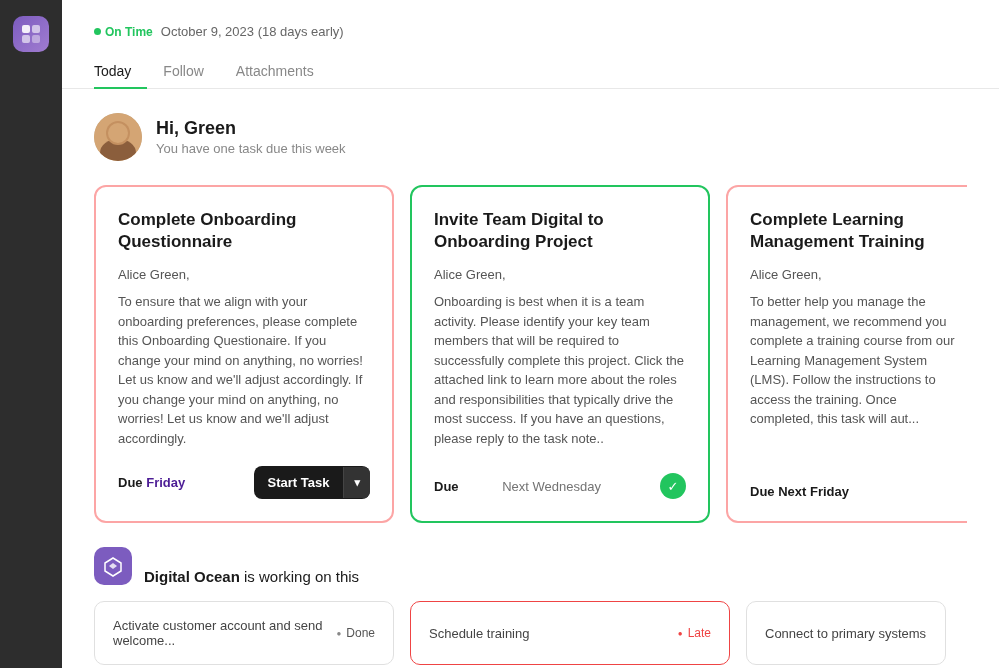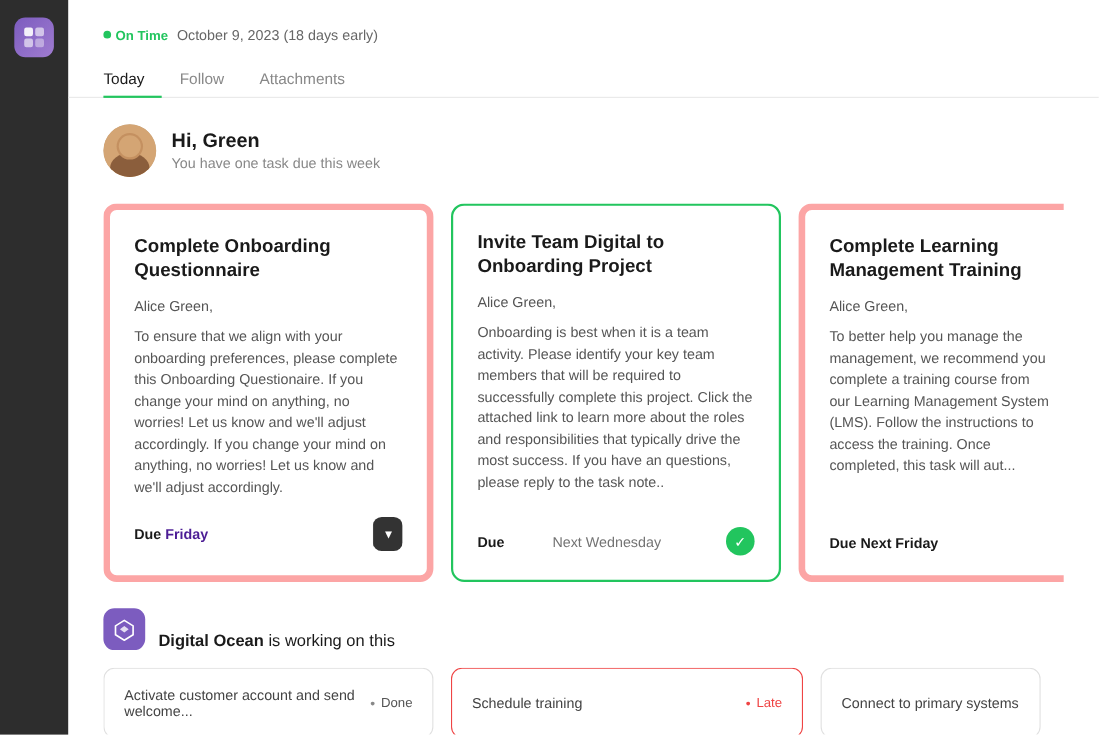--- a/index.html
+++ b/index.html
@@ -161,21 +161,21 @@
 
     
     .cards-row {
       display: flex;
       gap: 16px;
       margin-bottom: 24px;
       overflow: hidden;
     }
     .card {
       background: #fff;
-      border: 6px solid #fca5a5;
+      border: 2px solid #fca5a5;
       border-radius: 12px;
       padding: 22px;
       flex: 0 0 300px;
       display: flex;
       flex-direction: column;
       gap: 0;
     }
     .card.active-card {
       border: 2px solid #22c55e;
     }
@@ -369,20 +369,21 @@
 
       <div class="card">
         <div class="card-title">Complete Onboarding Questionnaire</div>
         <div class="card-recipient">Alice Green,</div>
         <div class="card-body">To ensure that we align with your onboarding preferences, please complete this Onboarding Questionaire. If you change your mind on anything, no worries! Let us know and we'll adjust accordingly. If you change your mind on anything, no worries! Let us know and we'll adjust accordingly.</div>
         <div class="card-footer">
           <div class="due-text">
             <span>Due</span>&nbsp;<span style="font-weight:700;color:#4c1d95;">Friday</span>
           </div>
           <button class="start-task-btn">
+            <span class="start-task-label">Start Task</span>
             <span class="start-task-arrow">▾</span>
           </button>
         </div>
       </div>
 
       <div class="card active-card">
         <div class="card-title">Invite Team Digital to Onboarding Project</div>
         <div class="card-recipient">Alice Green,</div>
         <div class="card-body">Onboarding is best when it is a team activity. Please identify your key team members that will be required to successfully complete this project. Click the attached link to learn more about the roles and responsibilities that typically drive the most success. If you have an questions, please reply to the task note..</div>
         <div class="card-footer">

